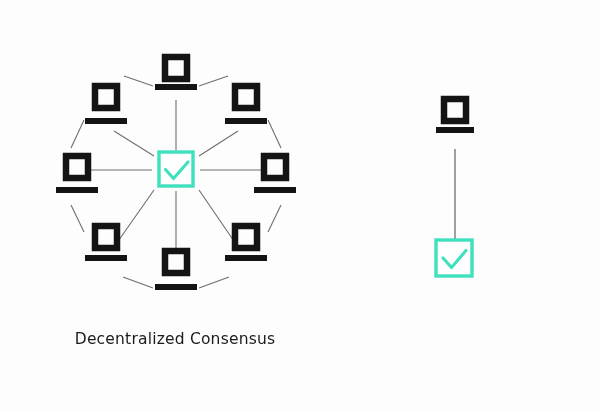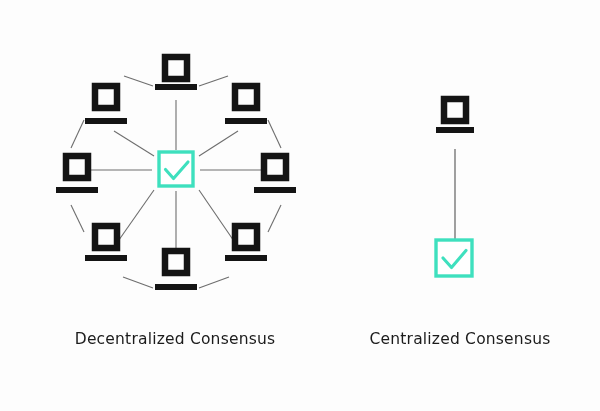--- a/index.html
+++ b/index.html
@@ -141,15 +141,14 @@
         <rect x="436" y="240" width="36" height="36" fill="#ffffff" stroke="#3EE0BE" stroke-width="3.4"></rect>
         <polyline points="443,258 451.5,267.5 466,250.5" fill="none" stroke="#3EE0BE" stroke-width="3.1" stroke-linecap="round" stroke-linejoin="round"></polyline>
       </g>
 
     </g>
 
   </svg>
 
   <div class="caption" id="caption-left">Decentralized Consensus</div>
 
-  <div class="caption" id="caption-right">Centralized Consensus</div>
 
 </div>
 
 </body></html>

